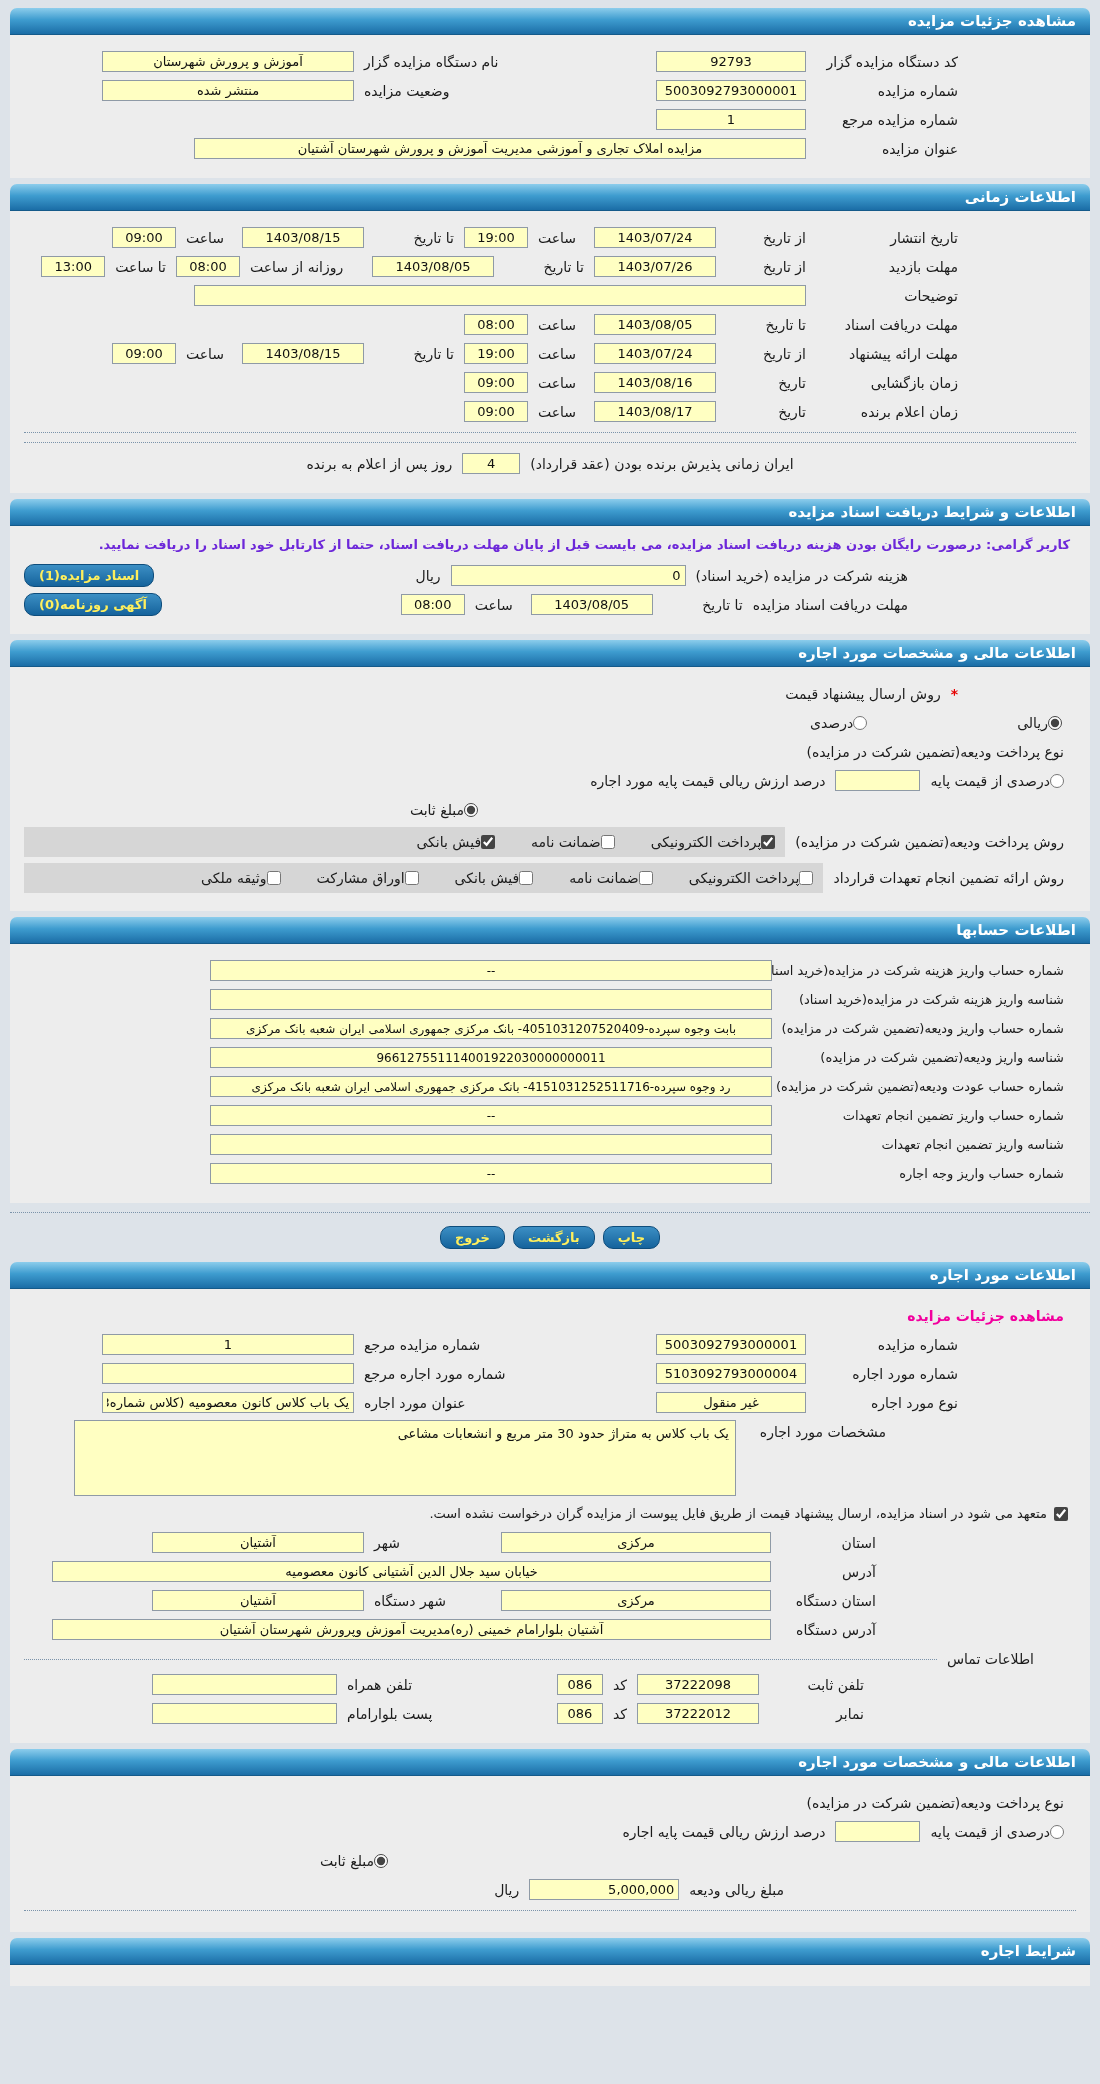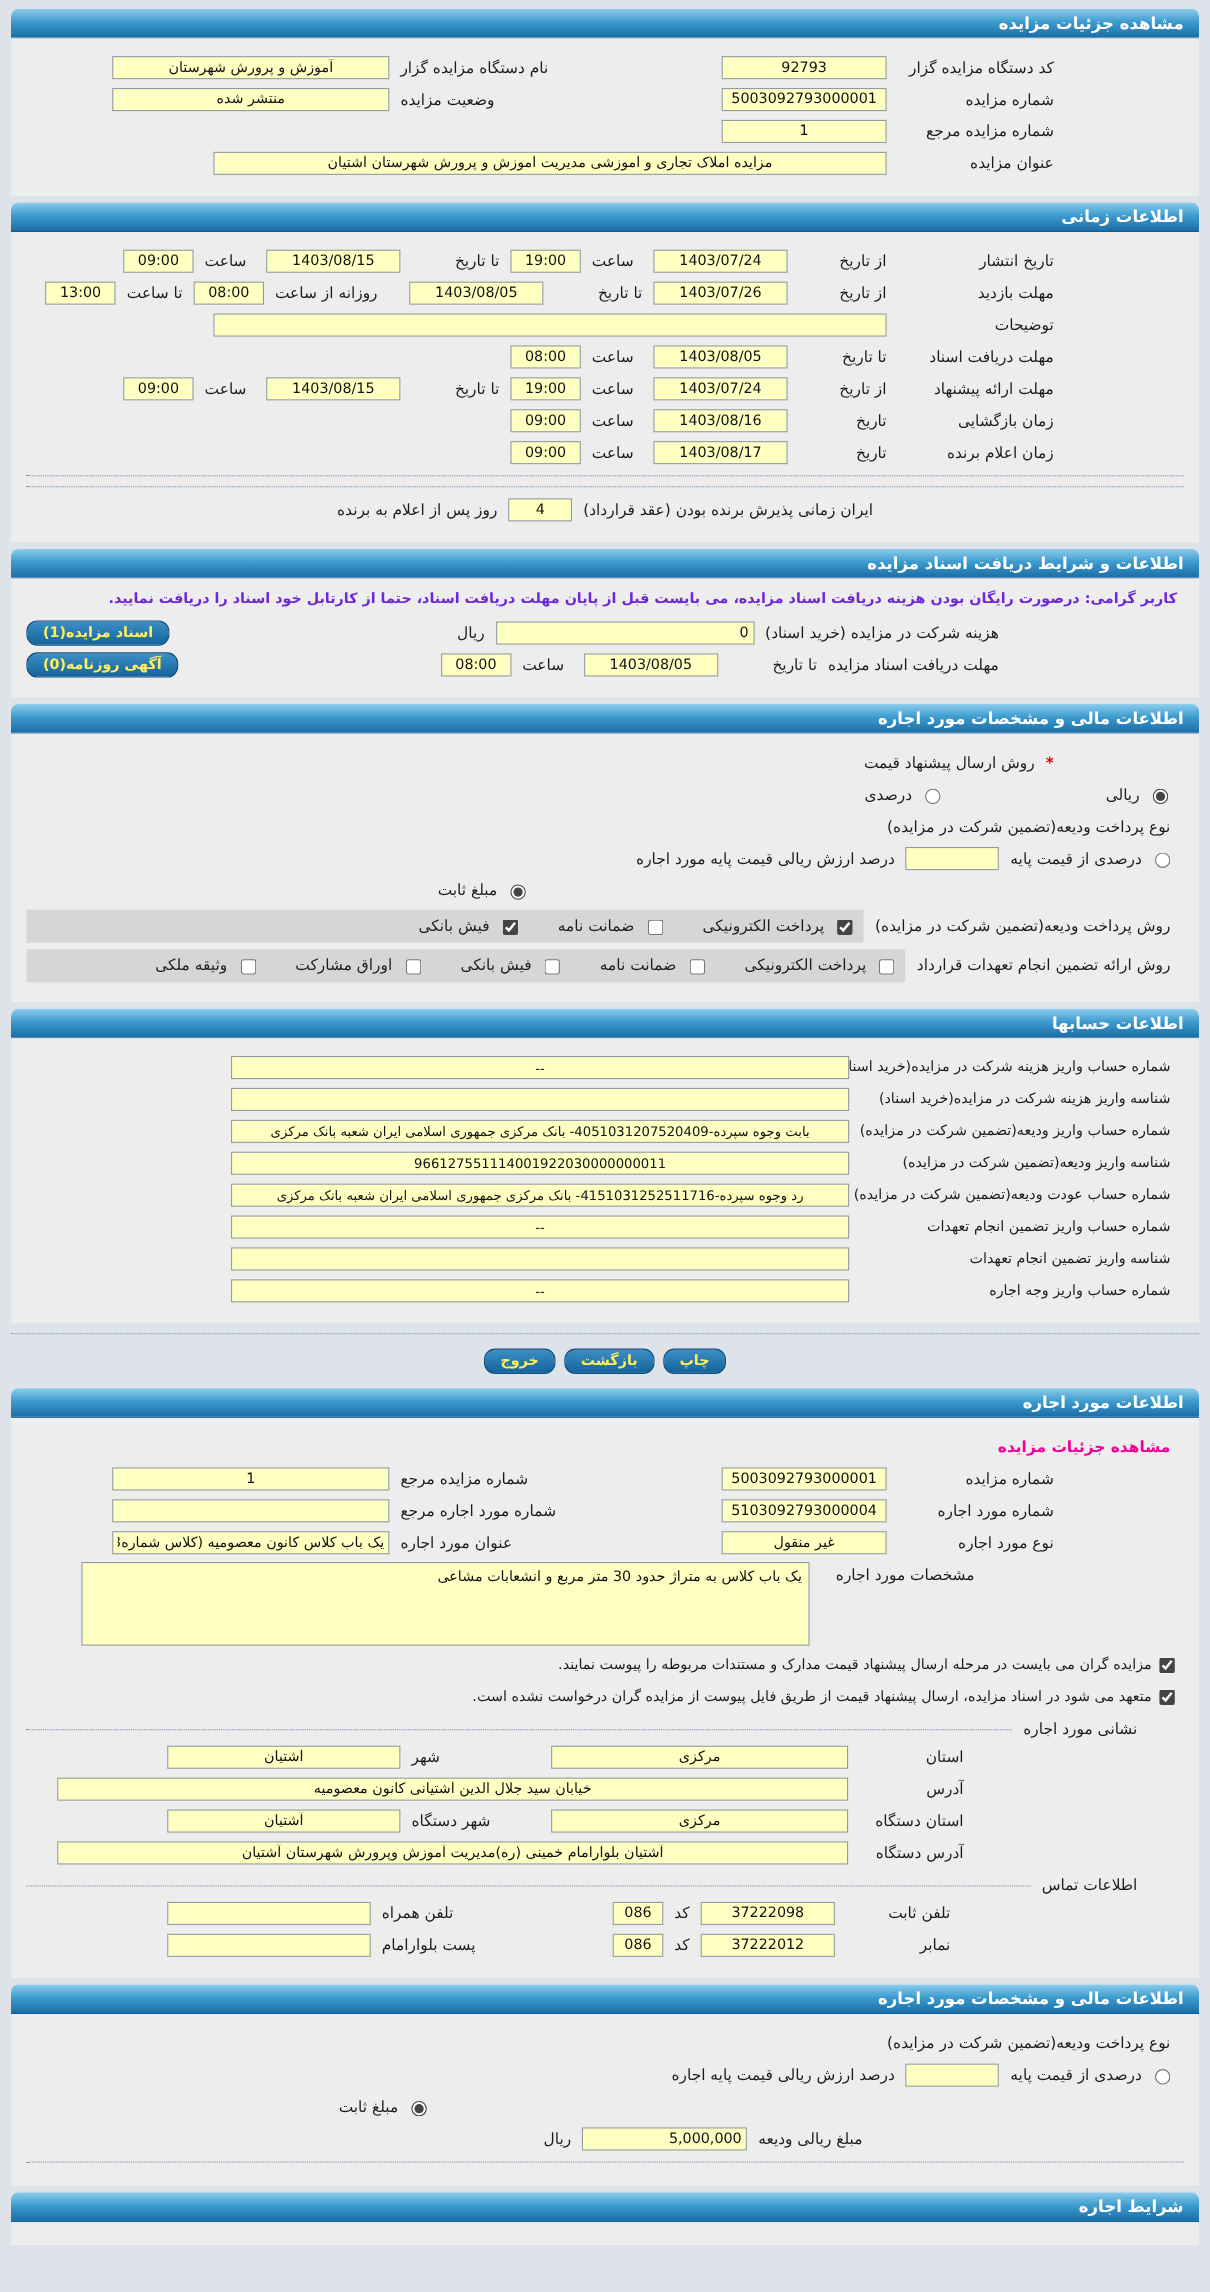--- a/index.html
+++ b/index.html
@@ -34,21 +34,21 @@
 .acct-lbl{width:282px;flex-shrink:0;font-size:13px;white-space:nowrap}
 .acct-field{width:562px;font-size:12px;flex-shrink:0}
 .btn{background:linear-gradient(180deg,#3c8fc4,#15639c);border:1px solid #0e4d7c;border-radius:10px;
      color:#ffef5c;font-weight:bold;font-size:13px;font-family:inherit;padding:3px 14px;
      cursor:pointer;white-space:nowrap}
 .warn{color:#6d28d9;font-weight:bold;font-size:13px;padding:2px 6px 6px}
 .req{color:#e60000;font-weight:bold}
 .pink-link{color:#f2009e;font-weight:bold;cursor:pointer;font-size:14px}
 .sep-dot{border-top:1px dotted #7b93aa;margin:9px 0}
 .chk-bar{flex:1;background:#d6d6d6;display:flex;align-items:center;gap:36px;padding:6px 10px;min-height:30px}
-.chk-item,.radio-item{display:flex;align-items:flex-end;gap:12px;white-space:nowrap;cursor:pointer}
+.chk-item,.radio-item{display:flex;align-items:center;gap:0;white-space:nowrap;cursor:pointer}
 .group-title{display:flex;align-items:center;gap:10px;padding-right:42px;margin:10px 0 4px}
 .gt-line{flex:1;border-top:1px dotted #7b93aa}
 .addr-row{padding-right:200px;padding-left:128px}
 .addr-row2{padding-right:200px;padding-left:28px}
 .addr-lbl{width:95px;flex-shrink:0}
 .contact-row{padding-right:212px;padding-left:128px}
 .note-row{padding-right:8px;font-size:13px;gap:7px}
 .btn-row{display:flex;justify-content:center;gap:8px;margin:13px 0}
 .ta-row{align-items:flex-start}
 .ta-row .lbl{margin-top:4px}
@@ -357,31 +357,23 @@
       <span class="lbl">عنوان مورد اجاره</span>
       <input type="text" class="field w250" value="یک باب کلاس کانون معصومیه (کلاس شماره3)" style="">
     </div>
     <div class="row ta-row specs-row">
       <span class="lbl">مشخصات مورد اجاره</span>
       <span class="flex1"></span>
       <textarea class="field ta-anchor" style="">یک باب کلاس به متراژ حدود 30 متر مربع و انشعابات مشاعی</textarea>
     </div>
     <div class="row note-row">
       <input type="checkbox" checked="" style="">
-      <span class="lbl">مزایده گران می بایست در مرحله ارسال پیشنهاد قیمت مدارک و مستندات مربوطه را پیوست نمایند.</span>
-    </div>
-    <div class="row note-row">
-      <input type="checkbox" checked="" style="">
       <span class="lbl">متعهد می شود در اسناد مزایده، ارسال پیشنهاد قیمت از طریق فایل پیوست از مزایده گران درخواست نشده است.</span>
     </div>
 
-    <div class="group-title">
-      <span class="lbl">نشانی مورد اجاره</span>
-      <span class="gt-line"></span>
-    </div>
     <div class="row addr-row">
       <span class="lbl addr-lbl">استان</span>
       <input type="text" class="field w270" value="مرکزی" style="">
       <span class="flex1"></span>
       <span class="lbl">شهر</span>
       <input type="text" class="field w212" value="آشتیان" style="">
     </div>
     <div class="row addr-row2">
       <span class="lbl addr-lbl">آدرس</span>
       <input type="text" class="field flex1" value="خیابان سید جلال الدین آشتیانی کانون معصومیه" style="">

